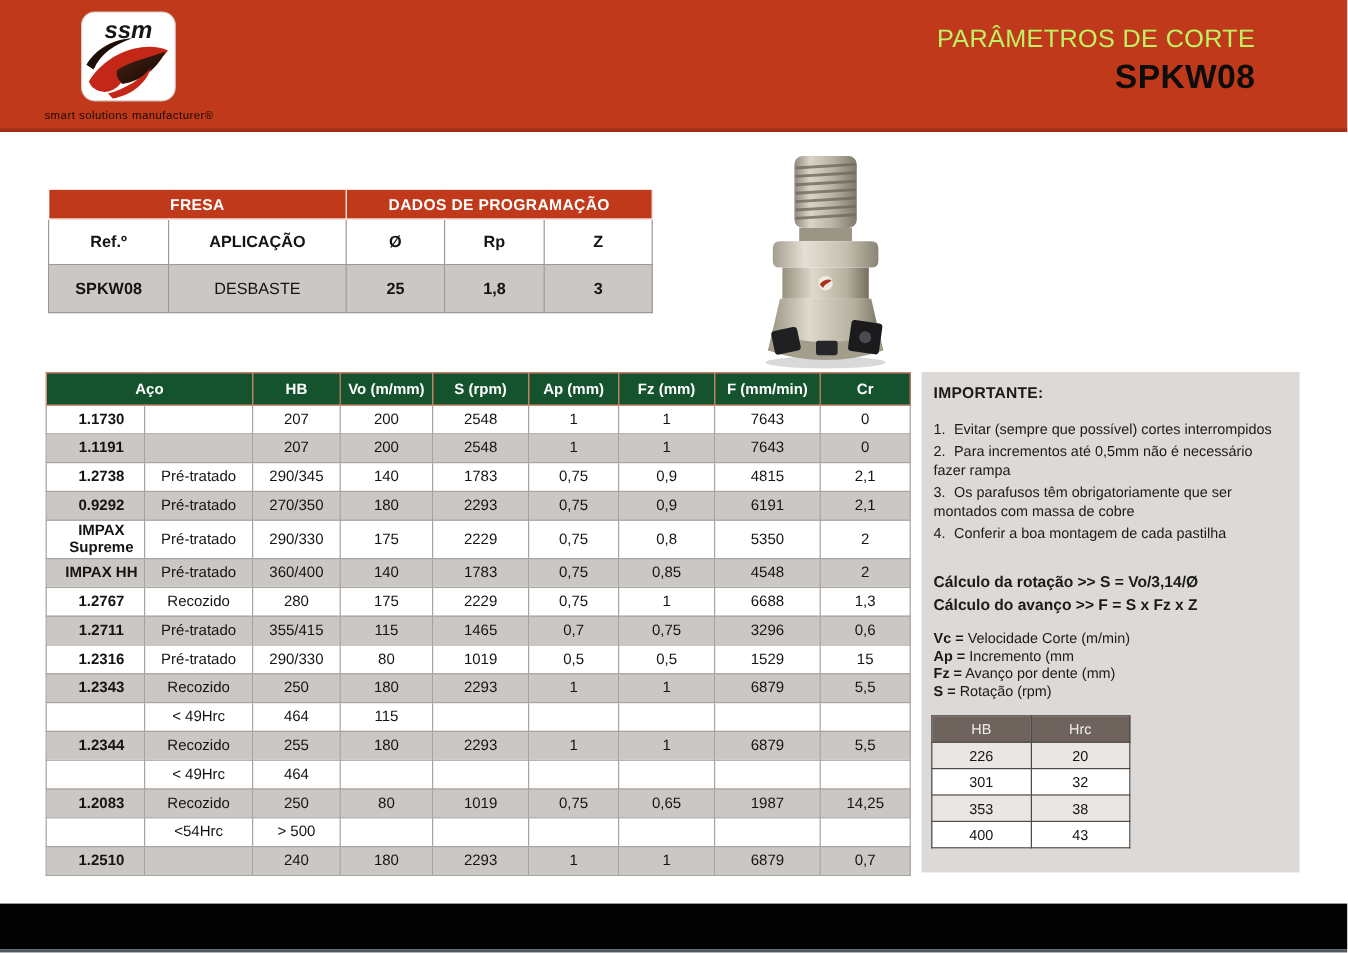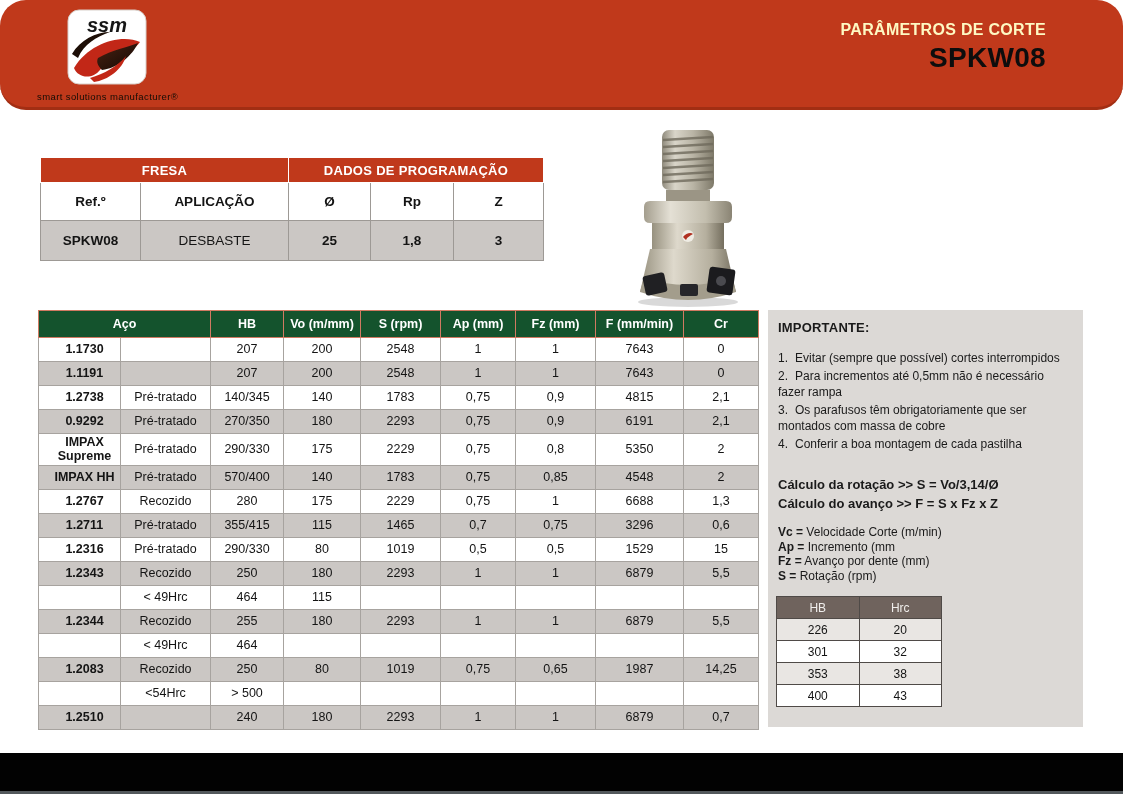--- a/index.html
+++ b/index.html
@@ -4,26 +4,26 @@
 <style>
   html,body { margin:0; padding:0; background:#ffffff; }
   * { box-sizing:border-box; }
   .page {
     position:relative; width:1123px; height:794px; overflow:hidden;
     font-family:"Liberation Sans", sans-serif; background:#ffffff;
   }
 
   
   .banner { position:absolute; left:0; top:0; width:1123px; height:110px;
-    background:#C0391B; border-bottom:3px solid #A22E13;border-radius:26px; }
+    background:#C0391B; border-bottom:3px solid #A22E13; }
   .logo-svg { position:absolute; left:60px; top:8px; }
   .logo-tagline { position:absolute; left:37px; top:91px; width:160px;
     font-size:9.5px; letter-spacing:0.4px; color:#140c05; white-space:nowrap; }
   .titles { position:absolute; top:21px; right:77px; text-align:right; }
-  .title { color:#fef9c3; font-size:16px; font-weight:bold; letter-spacing:0.3px; }
+  .title { color:#bef264; font-size:21px; font-weight:normal; letter-spacing:0.3px; }
   .subtitle { color:#0d0d0d; font-size:28px; font-weight:bold; margin-top:3px; letter-spacing:0.3px; }
 
   
   .top-table { position:absolute; left:40px; top:157px; width:503px;
     border-collapse:collapse; table-layout:fixed; text-align:center; }
   .top-table th.group { background:#C0391B; color:#ffffff; font-size:13px;
     font-weight:bold; height:25px; border:1px solid #ffffff; letter-spacing:0.3px; }
   .top-table th.col { background:#ffffff; color:#141414; font-size:13.5px;
     font-weight:bold; height:38px; border:1px solid #9d9995; }
   .top-table td { background:#CBC7C4; color:#141414; font-size:13.5px;
@@ -217,21 +217,21 @@
           <td>200</td>
           <td>2548</td>
           <td>1</td>
           <td>1</td>
           <td>7643</td>
           <td>0</td>
         </tr>
         <tr>
           <td>1.2738</td>
           <td>Pré-tratado</td>
-          <td>140/345</td>
+          <td>290/345</td>
           <td>140</td>
           <td>1783</td>
           <td>0,75</td>
           <td>0,9</td>
           <td>4815</td>
           <td>2,1</td>
         </tr>
         <tr>
           <td>0.9292</td>
           <td>Pré-tratado</td>
@@ -250,21 +250,21 @@
           <td>175</td>
           <td>2229</td>
           <td>0,75</td>
           <td>0,8</td>
           <td>5350</td>
           <td>2</td>
         </tr>
         <tr>
           <td>IMPAX HH</td>
           <td>Pré-tratado</td>
-          <td>570/400</td>
+          <td>360/400</td>
           <td>140</td>
           <td>1783</td>
           <td>0,75</td>
           <td>0,85</td>
           <td>4548</td>
           <td>2</td>
         </tr>
         <tr>
           <td>1.2767</td>
           <td>Recozido</td>

